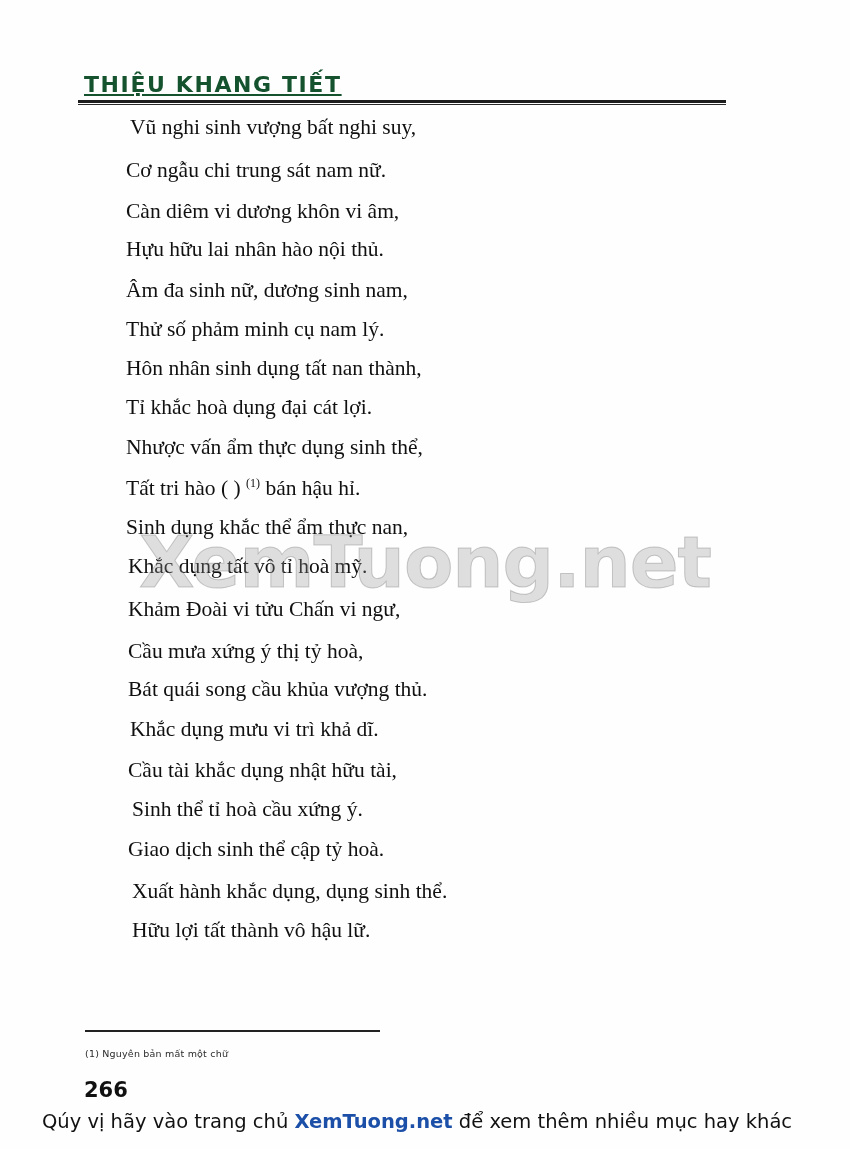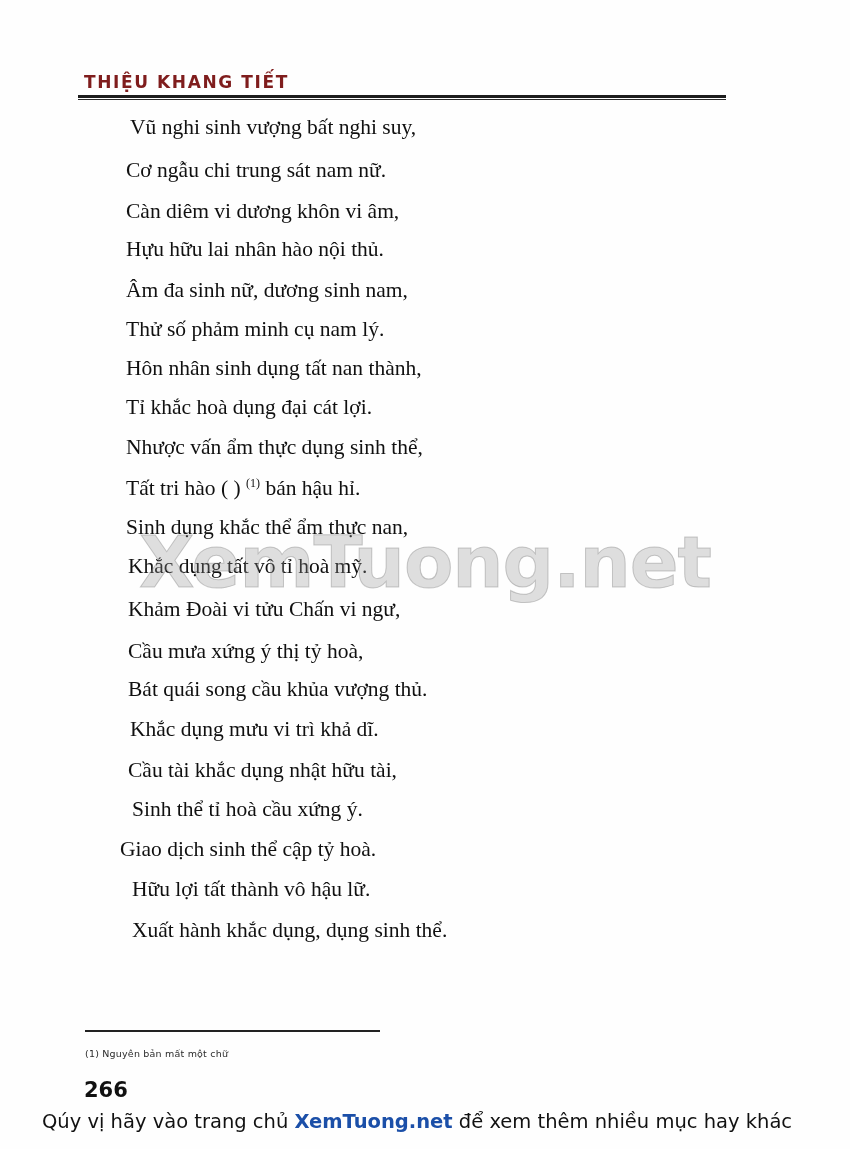--- a/index.html
+++ b/index.html
@@ -22,24 +22,25 @@
   
   .header {
     position: absolute;
     left: 78px;
     top: 72px;
     width: 650px;
   }
   .header-title {
     font-family: "DejaVu Sans", sans-serif;
     font-weight: bold;
-    font-size: 17px;
+    font-size: 22px;
     letter-spacing: 1.6px;
-    color: #7f1d1d;
+    color: #14532d;
     padding-left: 6px;
+    text-decoration: underline;
   }
   .header-rule {
     margin-top: 3px;
     height: 3px;
     background: #1d1d1d;
     width: 648px;
   }
   .header-rule-thin {
     margin-top: 1px;
     height: 1px;
@@ -154,23 +155,23 @@
       <span>Tất tri hào ( )</span>
     <sup>(1)</sup><span>  bán hậu hỉ.</span></div>
     <div class="verse" style="margin-left:6px;margin-top:18px;">Sinh dụng khắc thể ẩm thực nan,</div>
     <div class="verse" style="margin-left:8px;margin-top:17px;">Khắc dụng tất vô tỉ hoà mỹ.</div>
     <div class="verse" style="margin-left:8px;margin-top:22px;">Khảm Đoài vi tửu Chấn vi ngư,</div>
     <div class="verse" style="margin-left:8px;margin-top:20px;">Cầu mưa xứng ý thị tỷ hoà,</div>
     <div class="verse" style="margin-left:8px;margin-top:17px;">Bát quái song cầu khủa vượng thủ.</div>
     <div class="verse" style="margin-left:10px;margin-top:18px;">Khắc dụng mưu vi trì khả dĩ.</div>
     <div class="verse" style="margin-left:8px;margin-top:20px;">Cầu tài khắc dụng nhật hữu tài,</div>
     <div class="verse" style="margin-left:12px;margin-top:17px;">Sinh thể tỉ hoà cầu xứng ý.</div>
-    <div class="verse" style="margin-left:0;margin-top:19px;">Giao dịch sinh thể cập tỷ hoà.</div>
+    <div class="verse" style="margin-left:8px;margin-top:19px;">Giao dịch sinh thể cập tỷ hoà.</div>
+    <div class="verse" style="margin-left:12px;margin-top:20px;">Xuất hành khắc dụng, dụng sinh thể.</div>
     <div class="verse" style="margin-left:12px;margin-top:18px;">Hữu lợi tất thành vô hậu lữ.</div>
-    <div class="verse" style="margin-left:12px;margin-top:20px;">Xuất hành khắc dụng, dụng sinh thể.</div>
   </div>
 
   <div class="watermark">XemTuong.net</div>
 
   <div class="footnote-rule"></div>
   <div class="footnote">(1) Nguyên bản mất một chữ</div>
 
   <div class="page-number">266</div>
 
   <div class="promo">

